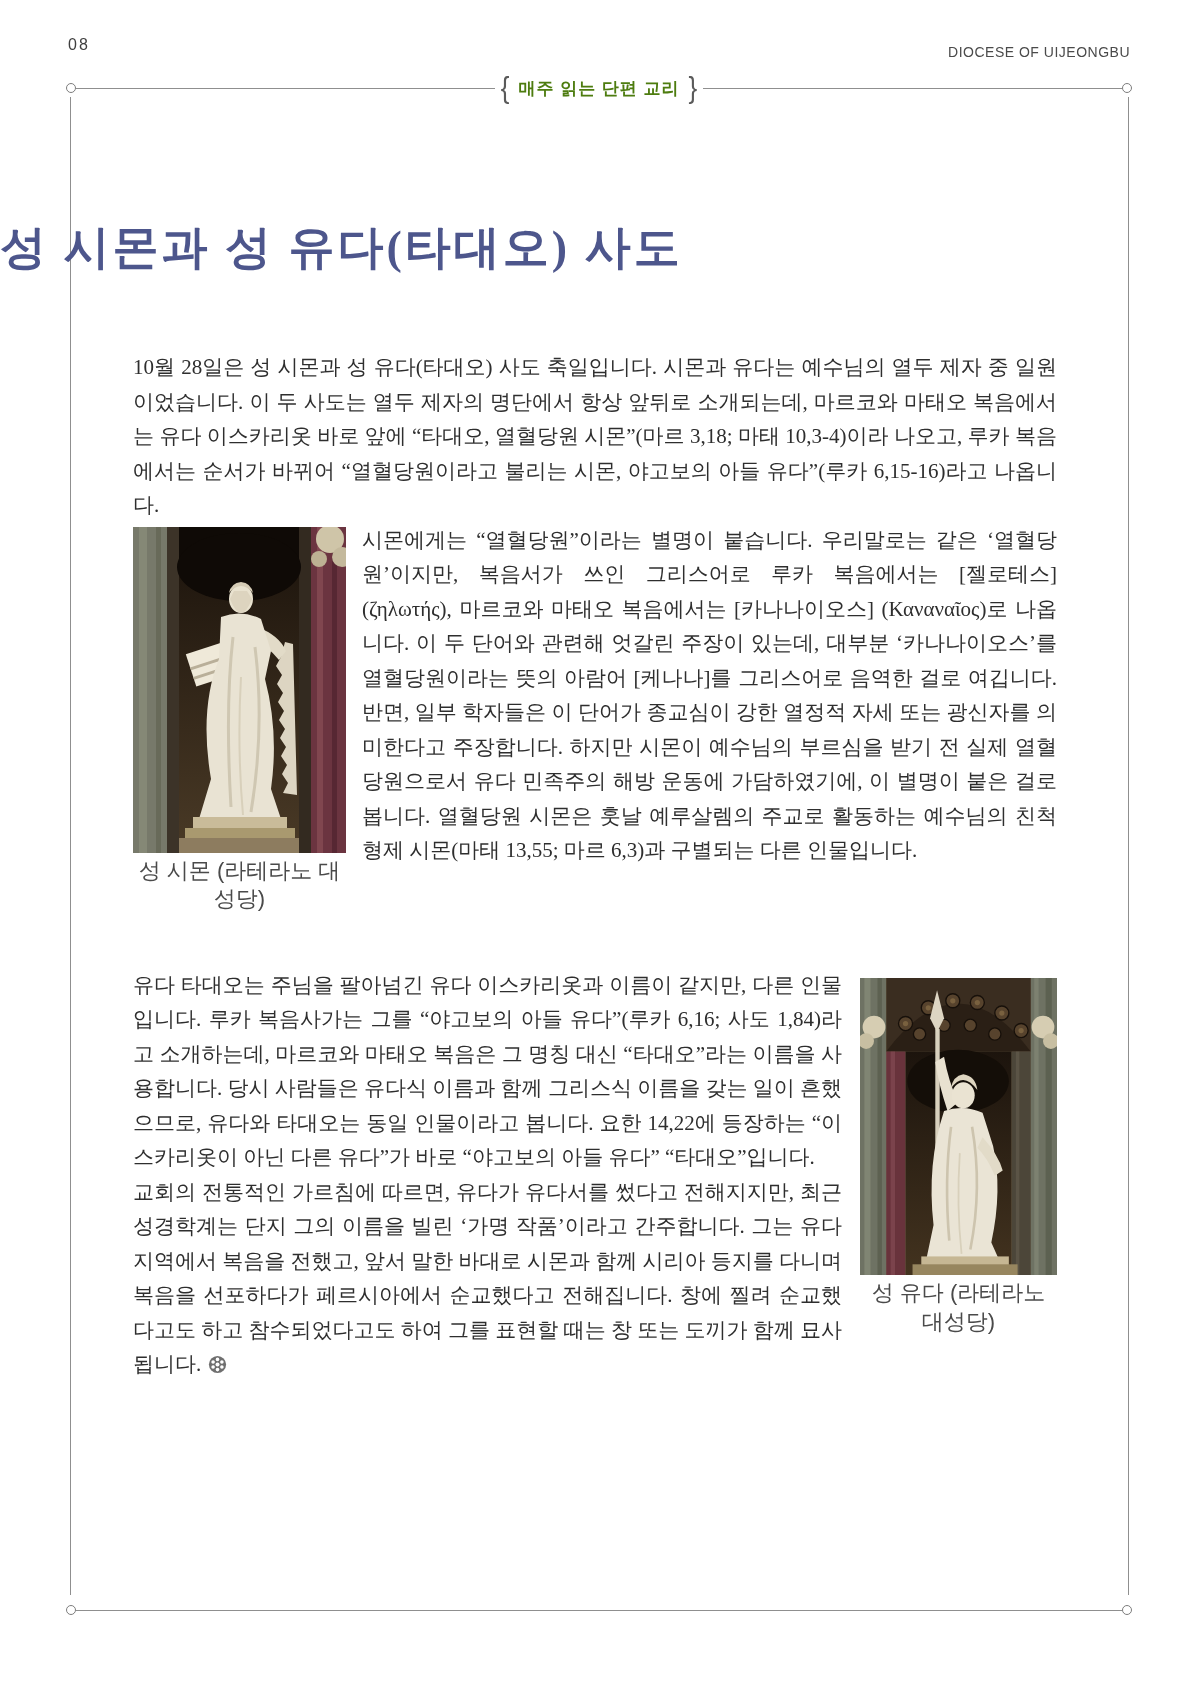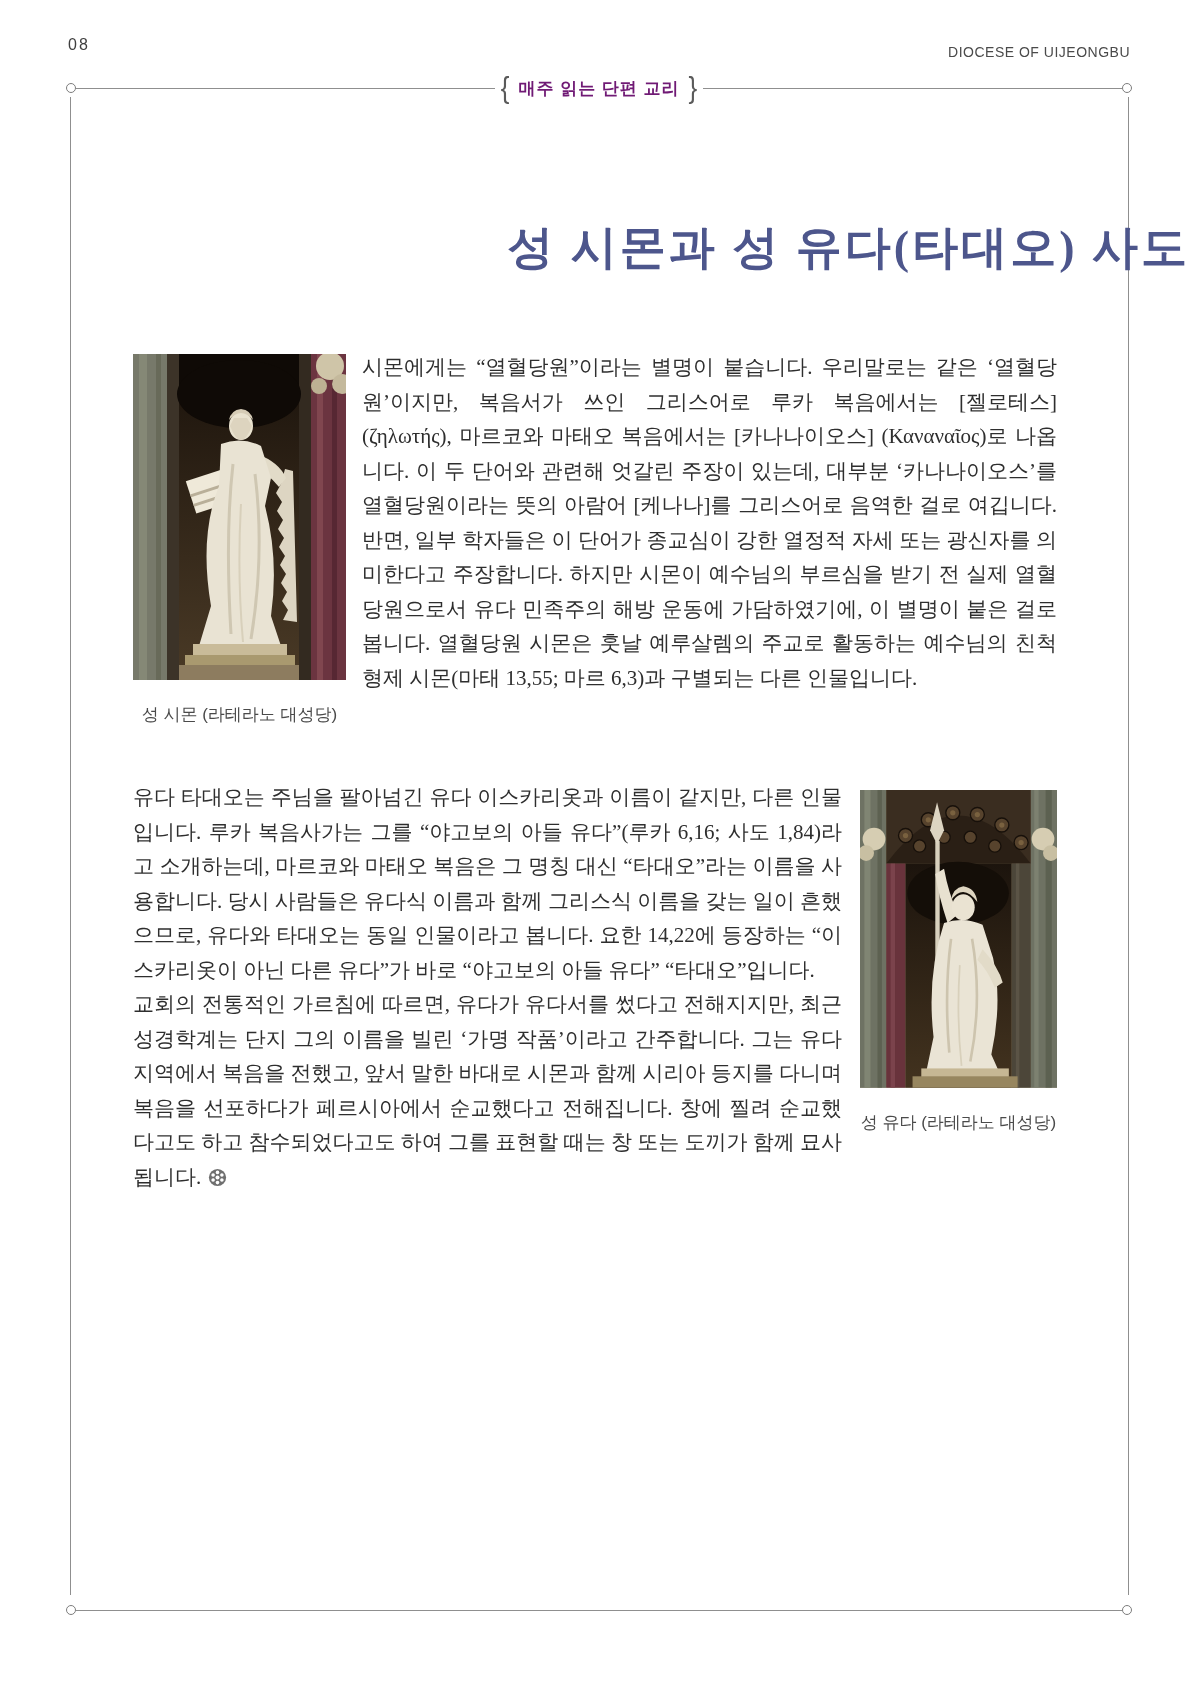--- a/index.html
+++ b/index.html
@@ -31,45 +31,45 @@
   }
   .rule-line{flex:1 1 auto;height:1px;background:#8f8f8f;}
   .rule-label-wrap{display:flex;align-items:center;padding:0 6px;gap:9px;}
   .brace{
     font-family:"Liberation Sans","DejaVu Sans",sans-serif;
     font-size:26px;font-weight:300;color:#5a5a5a;line-height:1;
     transform:scaleY(1.1);
   }
   .rule-label{
     font-family:"Liberation Sans","DejaVu Sans",sans-serif;
-    font-size:17px;font-weight:700;color:#701a75;letter-spacing:1px;white-space:nowrap;
+    font-size:17px;font-weight:700;color:#4d7c0f;letter-spacing:1px;white-space:nowrap;
   }
   .side-line{position:absolute;width:1px;background:#8f8f8f;top:97px;height:1498px;}
   .side-left{left:70px;}
   .side-right{left:1128px;}
   
   .title{
-    position:absolute;top:186px;left:0;width:1190px;text-align:right;
+    position:absolute;top:186px;left:0;width:1190px;text-align:left;
     font-size:46px;font-weight:700;color:#4d568c;letter-spacing:3px;
   }
   
   .article{
     position:absolute;left:133px;top:350px;width:924px;
     font-size:21px;line-height:34.5px;color:#2e2e2e;
     text-align:justify;overflow-wrap:anywhere;
   }
   .article p{margin:0;}
   .intro{margin-bottom:62px;}
   figure{margin:0;}
   .fig-simon{float:left;width:213px;margin:4px 16px 8px 0;}
   .fig-jude{float:right;width:197px;margin:10px 0 8px 18px;}
   figure svg{display:block;width:100%;height:auto;}
   figcaption{
     font-family:"Liberation Sans","DejaVu Sans",sans-serif;
-    font-size:17px;color:#4a4a4a;text-align:center;margin-top:24px;line-height:1.3;
+    font-size:22px;color:#4a4a4a;text-align:center;margin-top:4px;line-height:1.3;
   }
   .sec-jude{margin-top:46px;}
   .clear{clear:both;}
   .end-mark{display:inline-block;vertical-align:-3px;margin-left:7px;}
 </style>
 </head>
 <body>
 
 <div class="page-number">08</div>
 <div class="publisher">DIOCESE OF UIJEONGBU</div>
@@ -86,20 +86,21 @@
   <span class="end-circle"></span>
 </div>
 
 <div class="side-line side-left"></div>
 <div class="side-line side-right"></div>
 
 <h1 class="title">성 시몬과 성 유다(타대오) 사도</h1>
 
 <div class="article">
 
+  <p class="intro">10월 28일은 성 시몬과 성 유다(타대오) 사도 축일입니다. 시몬과 유다는 예수님의 열두 제자 중 일원이었습니다. 이 두 사도는 열두 제자의 명단에서 항상 앞뒤로 소개되는데, 마르코와 마태오 복음에서는 유다 이스카리옷 바로 앞에 “타대오, 열혈당원 시몬”(마르 3,18; 마태 10,3-4)이라 나오고, 루카 복음에서는 순서가 바뀌어 “열혈당원이라고 불리는 시몬, 야고보의 아들 유다”(루카 6,15-16)라고 나옵니다.</p>
 
   <div class="sec-simon">
     <figure class="fig-simon">
       <svg viewBox="0 0 213 326" aria-hidden="true">
         <defs>
           <linearGradient id="nicheS" x1="0" y1="0" x2="0" y2="1">
             <stop offset="0" stop-color="#1a120b"></stop>
               <stop offset="1" stop-color="#4a3a26"></stop>
           </linearGradient>
         </defs>

